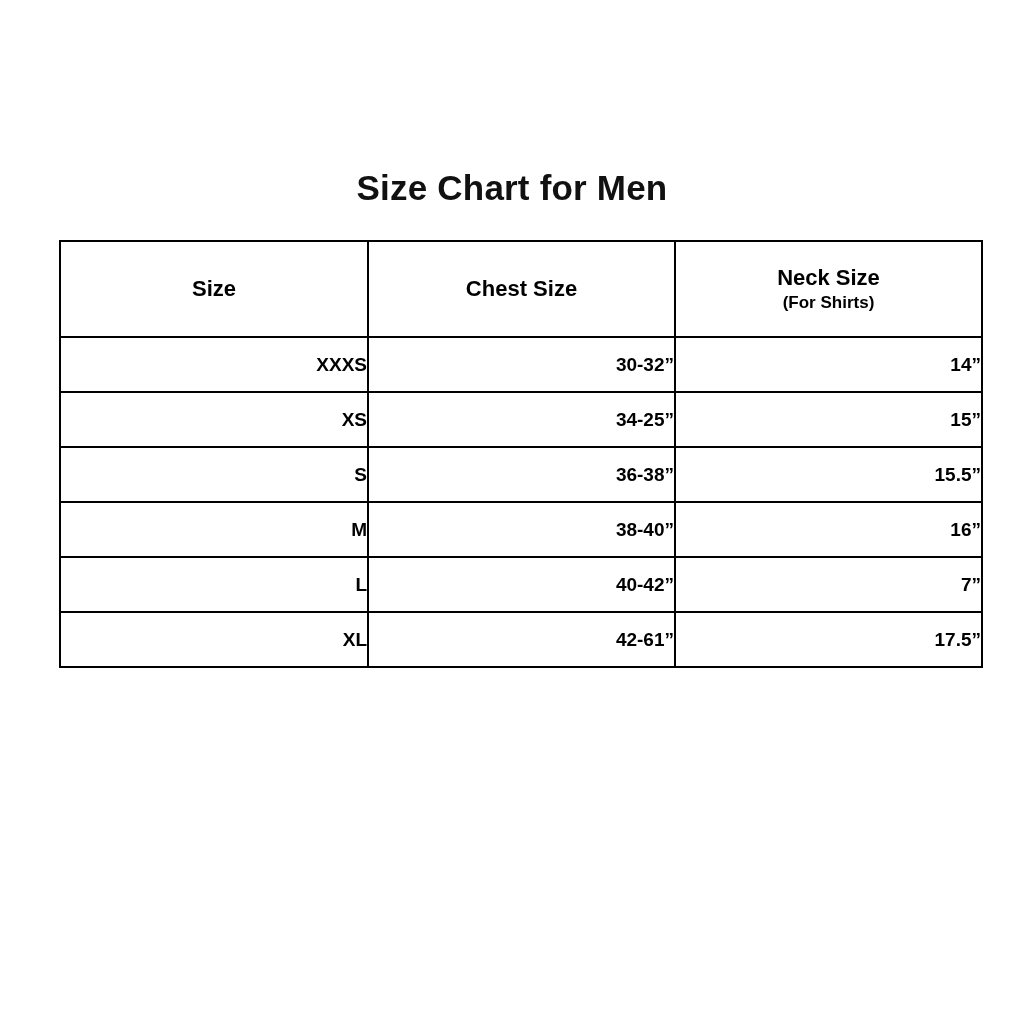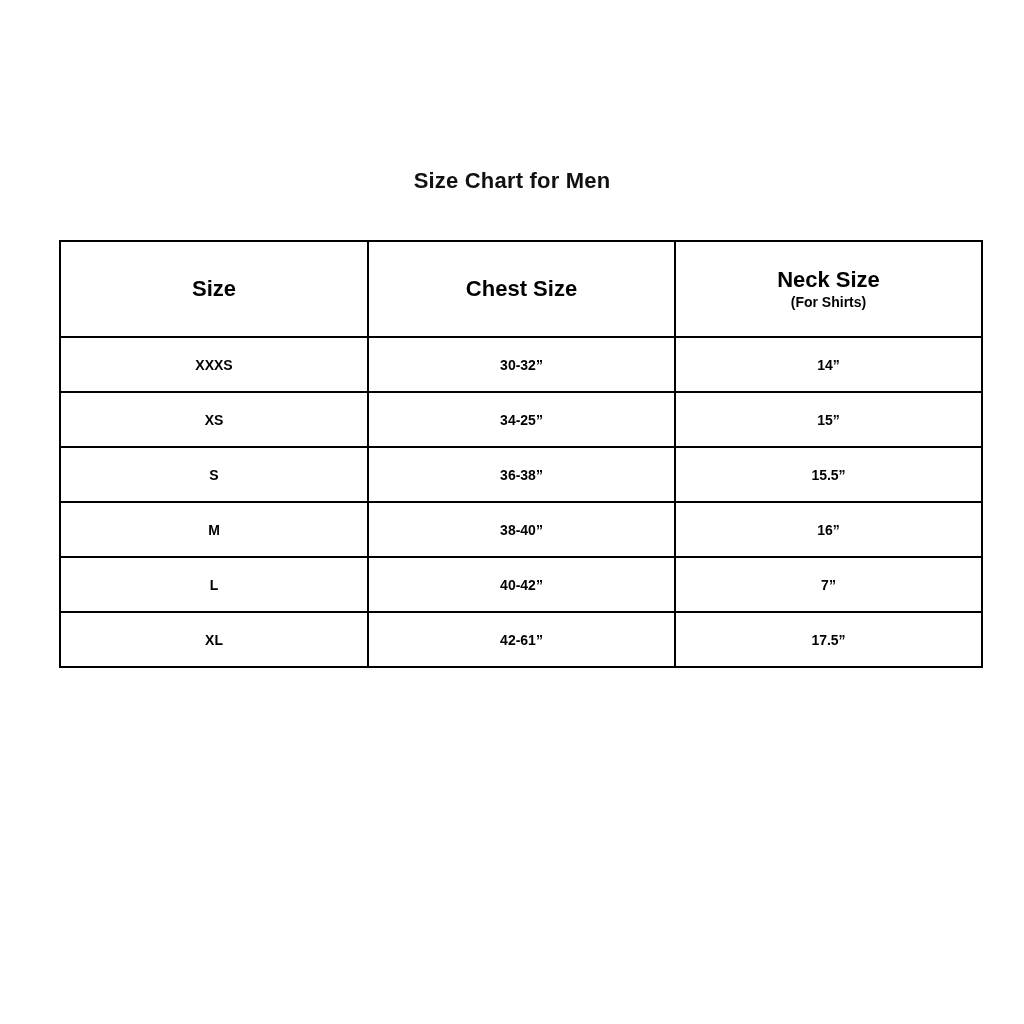--- a/index.html
+++ b/index.html
@@ -22,21 +22,21 @@
     width: 1024px;
     height: 1024px;
     background: #ffffff;
   }
   .chart-title {
     position: absolute;
     left: 0;
     top: 168px;
     width: 1024px;
     text-align: center;
-    font-size: 22px;
+    font-size: 35px;
     font-weight: bold;
     letter-spacing: 0.2px;
     color: #111111;
   }
   .size-table {
     position: absolute;
     left: 59px;
     top: 240px;
     width: 922px;
     border-collapse: collapse;
@@ -55,26 +55,27 @@
     padding: 0;
   }
   .size-table thead th {
     height: 94px;
     font-size: 22px;
     line-height: 1.28;
     vertical-align: middle;
   }
   .size-table tbody td {
     height: 53px;
-    font-size: 14px;
+    font-size: 19px;
     vertical-align: middle;
+    text-align: right;
   }
   .head-sub {
     display: block;
-    font-size: 14px;
+    font-size: 17px;
     font-weight: bold;
   }
 </style>
 </head>
 <body>
 
 <div class="page">
 
   <div class="chart-title">Size Chart for Men</div>
 

